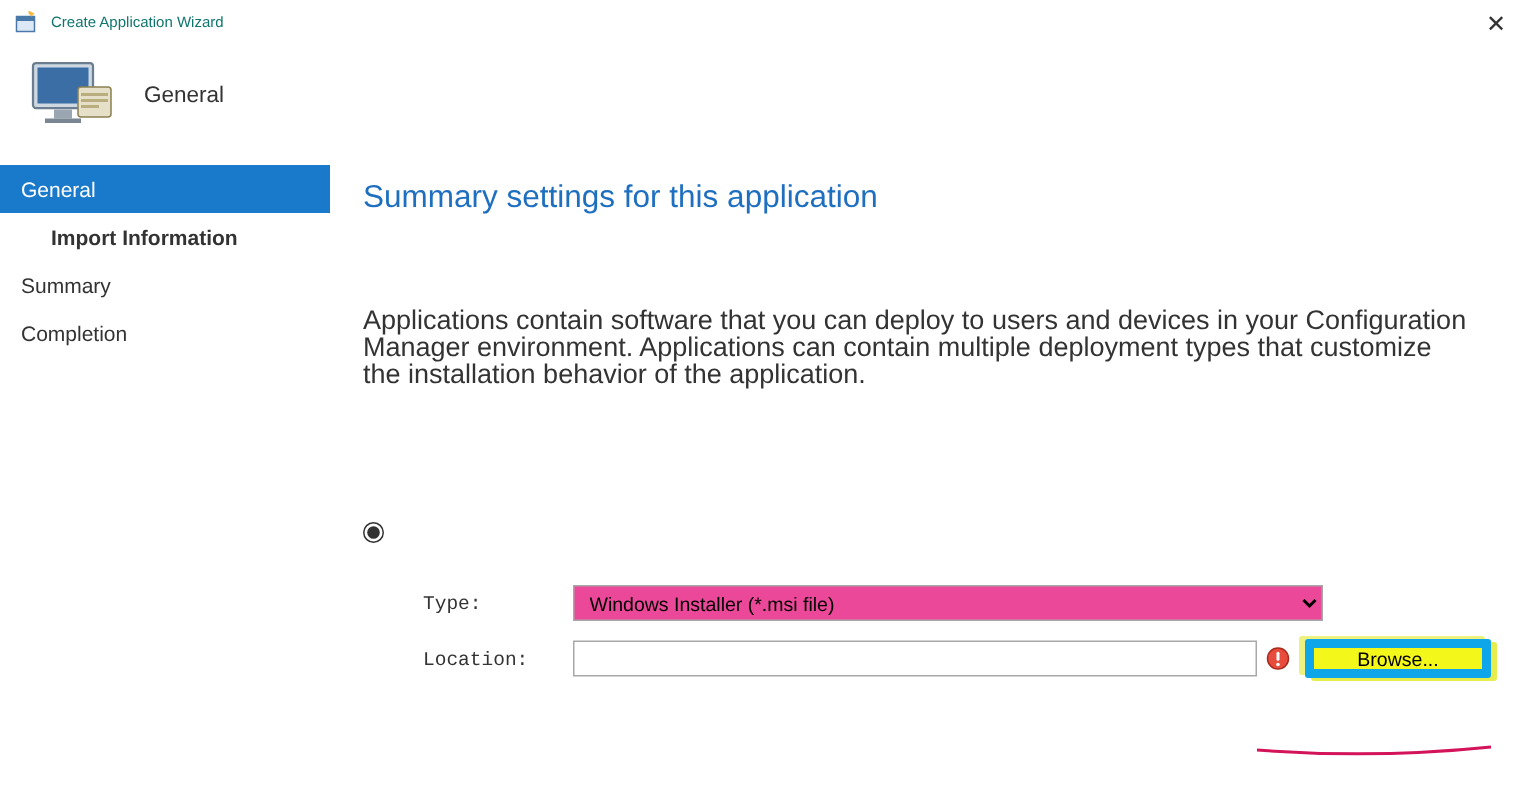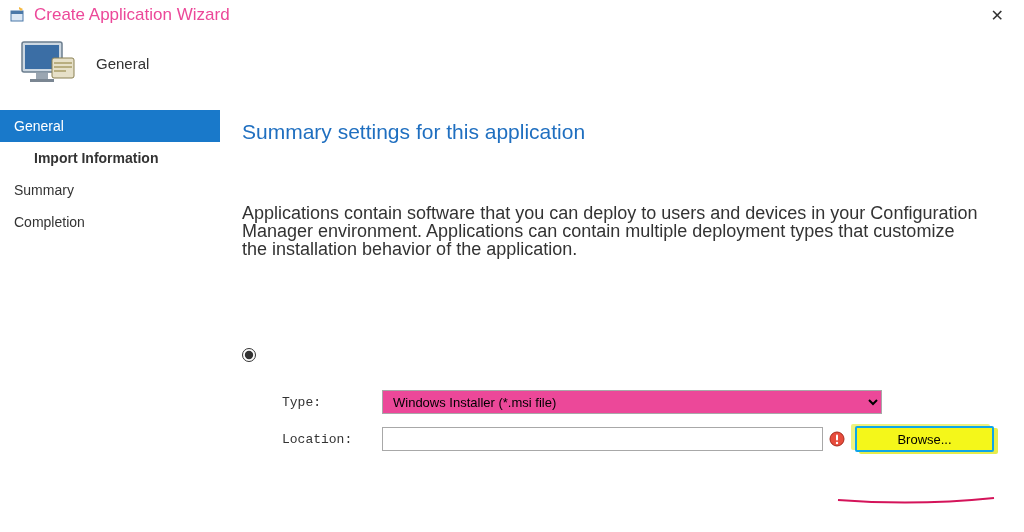--- a/index.html
+++ b/index.html
@@ -19,21 +19,21 @@
       padding: 6px 10px;
       height: 30px;
       position: relative;
     }
     .titlebar .app-icon {
       width: 16px;
       height: 16px;
       margin-right: 8px;
       display: inline-flex;
     }
-    .titlebar .title { font-size: 17px; color: #ec4899; }
+    .titlebar .title { font-size: 10px; color: #0f766e; }
     .titlebar .close {
       position: absolute;
       right: 12px;
       top: 4px;
       font-size: 16px;
       font-family: Arial, sans-serif;
       color: #333;
       cursor: pointer;
       padding: 2px 8px;
     }
@@ -129,23 +129,23 @@
     }
     .err-icon {
       width: 16px; height: 16px;
       display: inline-flex;
       align-items: center;
       justify-content: center;
       margin-left: 6px;
     }
     .browse-btn {
       margin-left: 10px;
-      width: 139px;
+      width: 124px;
       height: 26px;
-      border: 2px solid #0ea5e9;
+      border: 6px solid #0ea5e9;
       background: #f4f71a;
       font-size: 13px;
       font-family: inherit;
       cursor: pointer;
       box-shadow: 4px 2px 0 rgba(220,230,0,0.7), -4px -2px 0 rgba(220,230,0,0.5);
       border-radius: 2px;
     }
     .example-row {
       padding-left: 140px;
       font-size: 13px;

